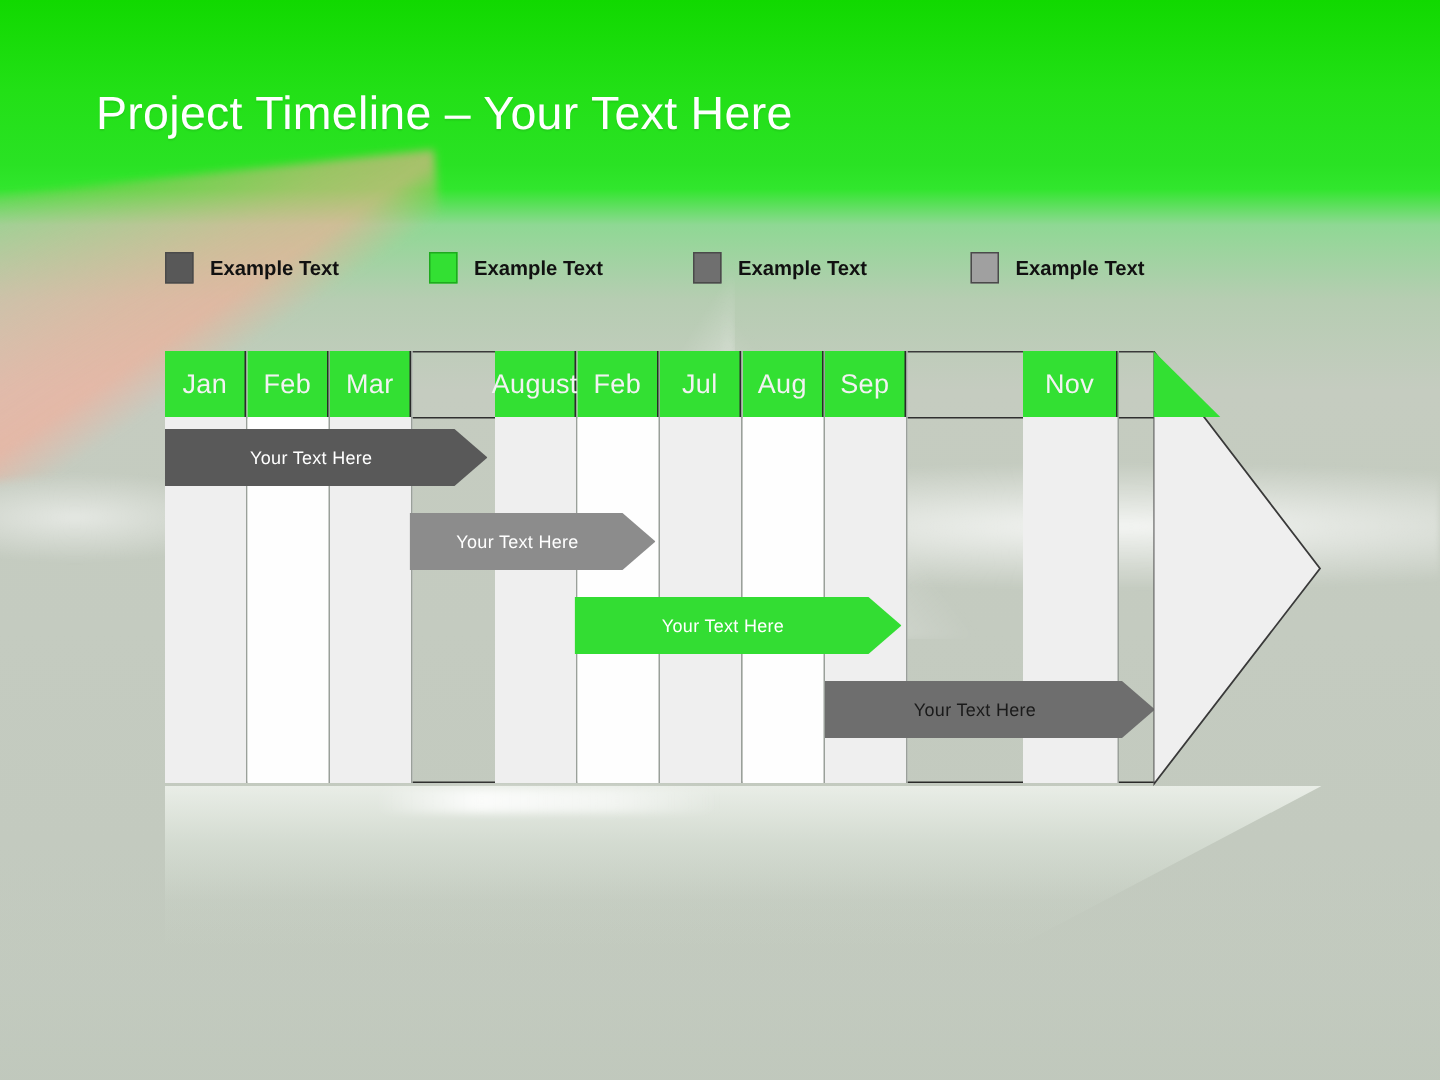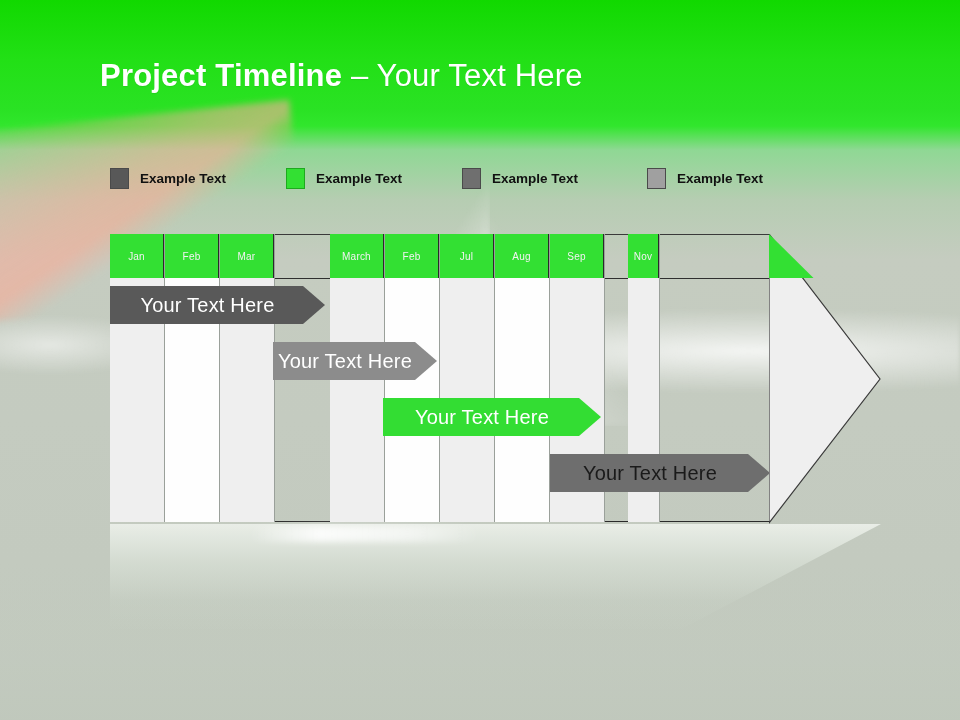--- a/index.html
+++ b/index.html
@@ -108,21 +108,21 @@
   #title {
     position: absolute;
     left: 64px;
     top: 58px;
     font-size: 31px;
     color: #ffffff;
     letter-spacing: 0.2px;
     white-space: nowrap;
     text-shadow: 0 1px 1px rgba(0,0,0,0.07);
   }
-  #title .t-strong { font-weight: bold; margin-left: 36px; }
+  #title .t-strong { font-weight: normal; }
   #title .t-light  { font-weight: normal; }
 
   
   #legend {
     position: absolute;
     left: 110px;
     top: 168px;
     width: 700px;
     height: 30px;
     padding-left: 28px;
@@ -179,21 +179,21 @@
     left: 0; top: 0;
     width: 100%;
     height: 44px;
     background: #33e033;
     box-sizing: border-box;
     border-right: 1px solid #2a2a2a;
     display: flex;
     align-items: center;
     justify-content: center;
     color: #f2f2f2;
-    font-size: 10px;
+    font-size: 18px;
     letter-spacing: 0.2px;
   }
   .chart-frame {
     position: absolute;
     left: 0; top: 0;
     width: 660px; height: 288px;
     box-sizing: border-box;
     border-left: 1px solid #3a3a3a;
     border-top: 1px solid #3a3a3a;
     border-bottom: 1px solid #2a2a2a;
@@ -217,21 +217,21 @@
   }
   .task-bar .bar-shape {
     position: absolute;
     left: 0; top: 0;
     width: 100%; height: 100%;
     clip-path: polygon(0% 0%, calc(100% - 22px) 0%, 100% 50%, calc(100% - 22px) 100%, 0% 100%);
   }
   .task-bar .bar-label {
     position: relative;
     z-index: 2;
-    font-size: 20px;
+    font-size: 12px;
     letter-spacing: 0.2px;
     padding-right: 20px;
     white-space: nowrap;
   }
 
   
   #reflection {
     position: absolute;
     left: 110px;
     top: 524px;
@@ -302,35 +302,35 @@
   <div class="grid-col odd" style="left: 0px; width: 55px;">
         <div class="month-cell">Jan</div>
       </div>
       <div class="grid-col even" style="left: 55px; width: 55px;">
         <div class="month-cell">Feb</div>
       </div>
       <div class="grid-col odd" style="left: 110px; width: 55px;">
         <div class="month-cell">Mar</div>
       </div>
       <div class="grid-col odd" style="left: 220px; width: 55px;">
-        <div class="month-cell">March</div>
+        <div class="month-cell">August</div>
       </div>
       <div class="grid-col even" style="left: 275px; width: 55px;">
         <div class="month-cell">Feb</div>
       </div>
       <div class="grid-col even" style="left: 385px; width: 55px;">
         <div class="month-cell">Aug</div>
       </div>
       <div class="grid-col odd" style="left: 330px; width: 55px;">
         <div class="month-cell">Jul</div>
       </div>
       <div class="grid-col odd" style="left: 440px; width: 55px;">
         <div class="month-cell">Sep</div>
       </div>
-      <div class="grid-col odd" style="left: 518px; width: 32px;">
+      <div class="grid-col odd" style="left: 572px; width: 64px;">
         <div class="month-cell">Nov</div>
       </div>
       <div class="task-bar" style="left: 0px; width: 215px; top: 52px;">
         <div class="bar-shape" style="background: rgb(89, 89, 89);"></div>
         <span class="bar-label" style="color: rgb(255, 255, 255);">Your  Text Here</span>
       </div>
       <div class="task-bar" style="left: 163px; width: 164px; top: 108px;">
         <div class="bar-shape" style="background: rgb(140, 140, 140);"></div>
         <span class="bar-label" style="color: rgb(255, 255, 255);">Your  Text Here</span>
       </div>

